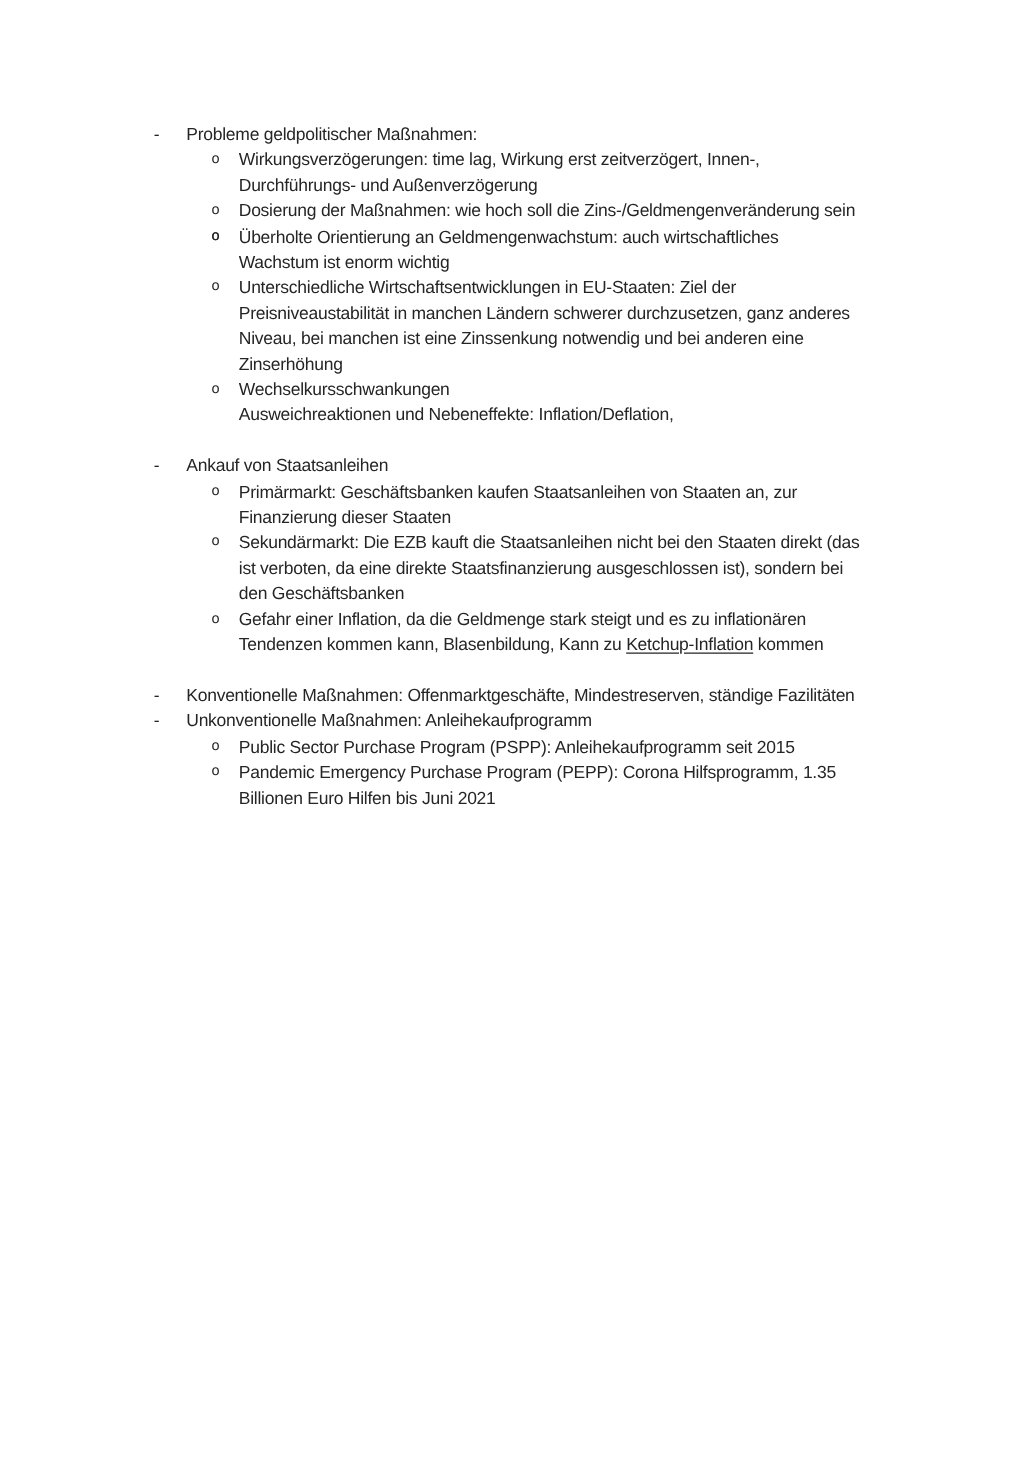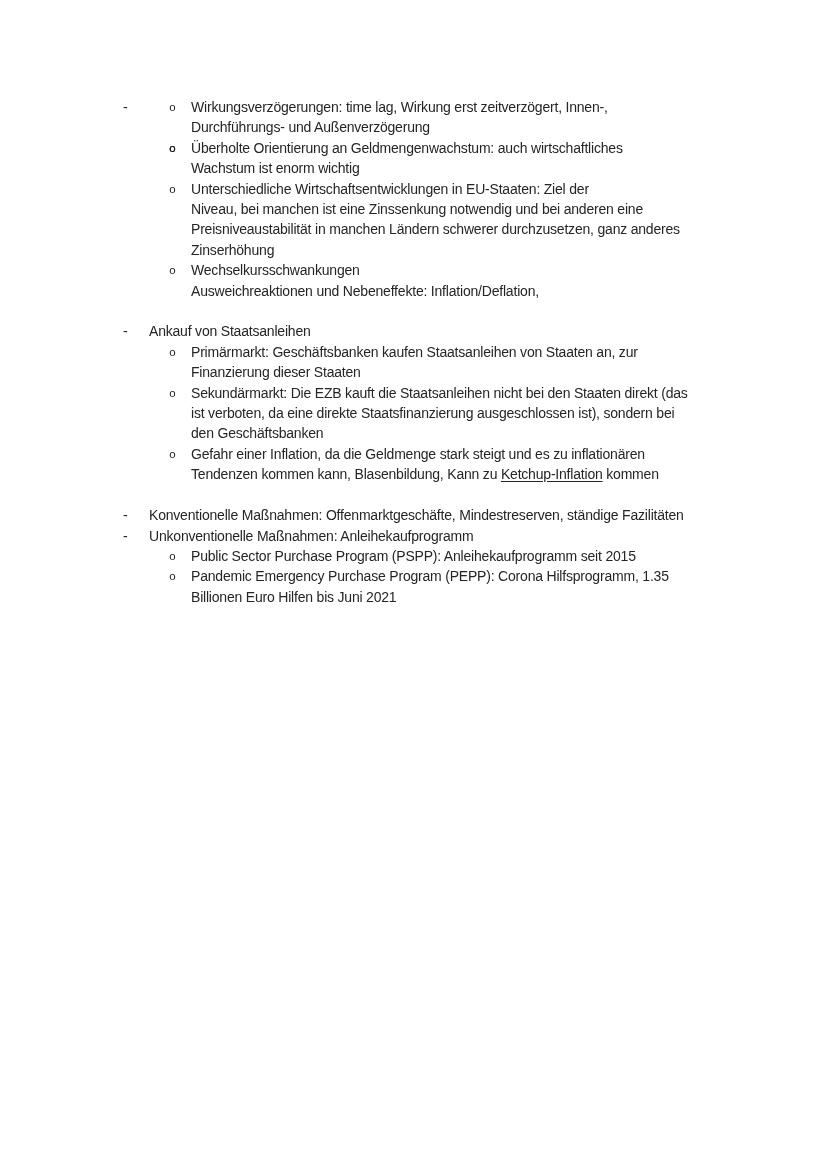--- a/index.html
+++ b/index.html
@@ -62,42 +62,44 @@
   }
 </style>
 </head>
 <body>
 
 <div class="doc">
   <div>
       <div class="section">
         <div class="item lvl1">
           <span class="bullet">-</span>
+          <div class="line">Probleme geldpolitischer Maßnahmen:</div>
         </div>
         <div class="item lvl2">
           <span class="bullet">o</span>
           <div class="line">Wirkungsverzögerungen: time lag, Wirkung erst zeitverzögert, Innen-,</div>
           <div class="line">Durchführungs- und Außenverzögerung</div>
         </div>
         <div class="item lvl2">
           <span class="bullet">o</span>
+          <div class="line">Dosierung der Maßnahmen: wie hoch soll die Zins-/Geldmengenveränderung sein</div>
         </div>
         <div class="item lvl2">
           <span class="bullet">o</span>
         </div>
         <div class="item lvl2">
           <span class="bullet">o</span>
           <div class="line">Überholte Orientierung an Geldmengenwachstum: auch wirtschaftliches</div>
           <div class="line">Wachstum ist enorm wichtig</div>
         </div>
         <div class="item lvl2">
           <span class="bullet">o</span>
           <div class="line">Unterschiedliche Wirtschaftsentwicklungen in EU-Staaten: Ziel der</div>
+          <div class="line">Preisniveaustabilität in manchen Ländern schwerer durchzusetzen, ganz anderes</div>
           <div class="line">Niveau, bei manchen ist eine Zinssenkung notwendig und bei anderen eine</div>
-          <div class="line">Preisniveaustabilität in manchen Ländern schwerer durchzusetzen, ganz anderes</div>
           <div class="line">Zinserhöhung</div>
         </div>
         <div class="item lvl2">
           <span class="bullet">o</span>
           <div class="line">Wechselkursschwankungen</div>
           <div class="line">Ausweichreaktionen und Nebeneffekte: Inflation/Deflation,</div>
         </div>
       </div>
       <div class="section">
         <div class="item lvl1">

